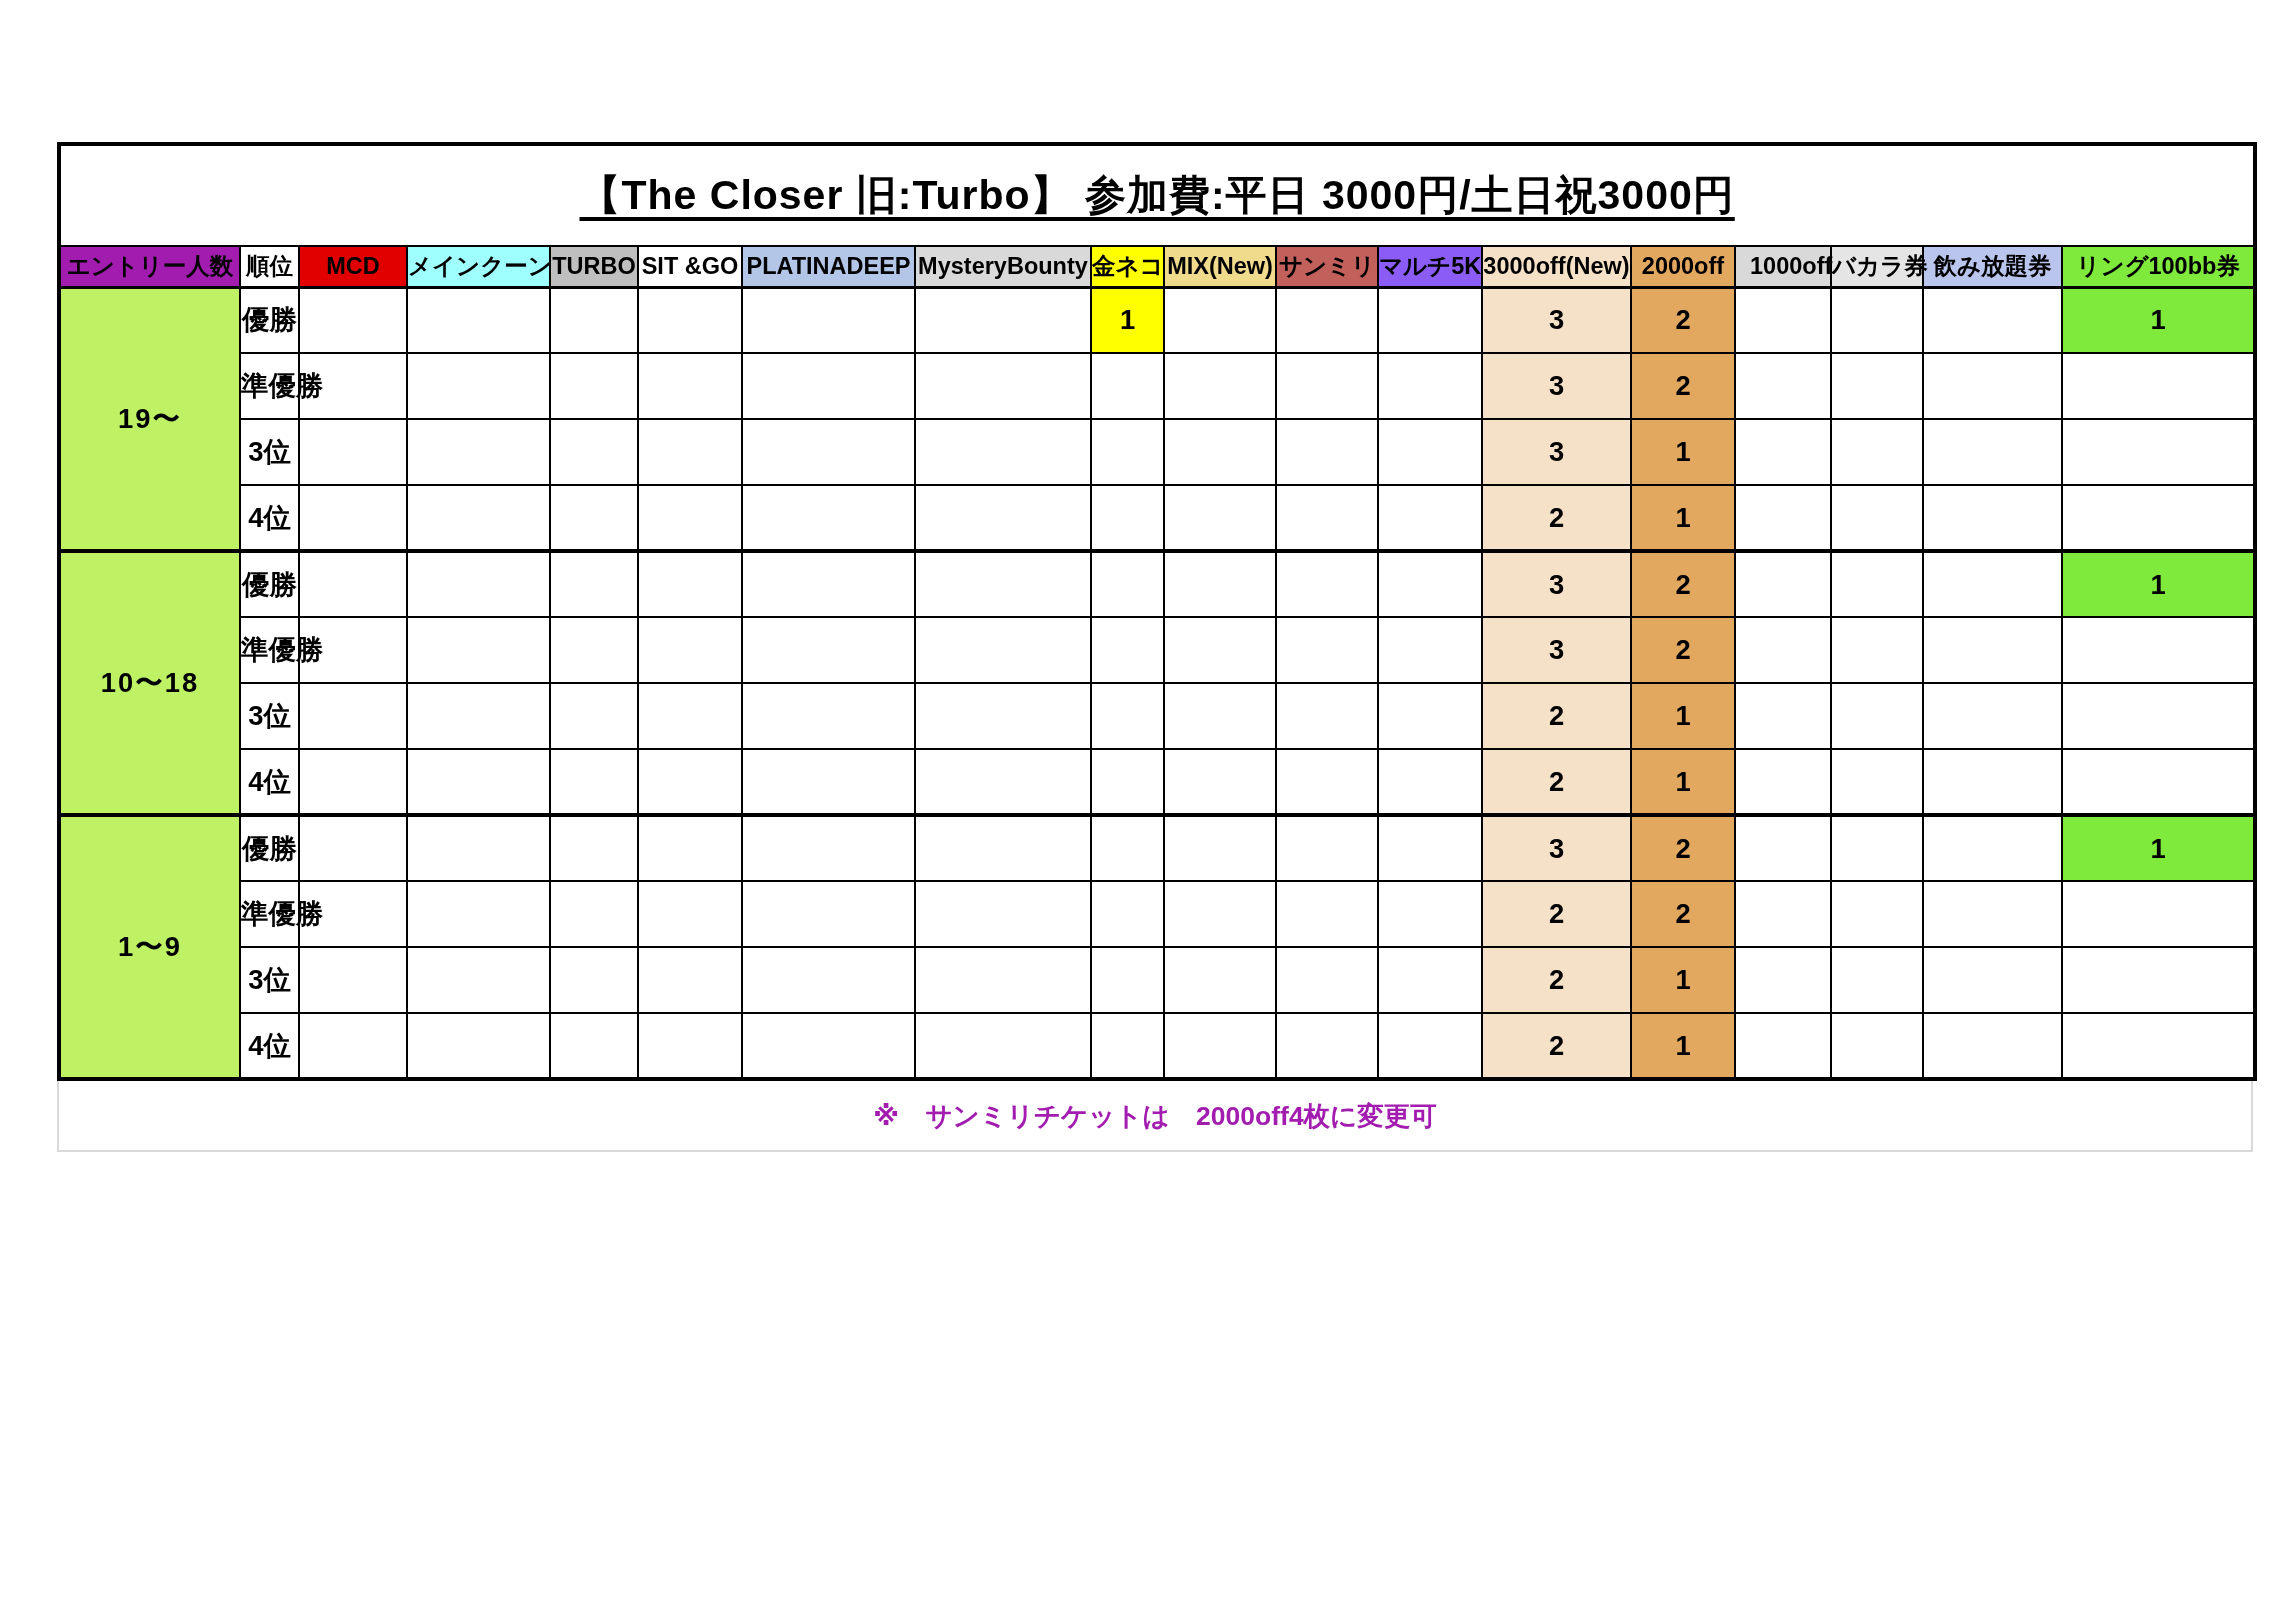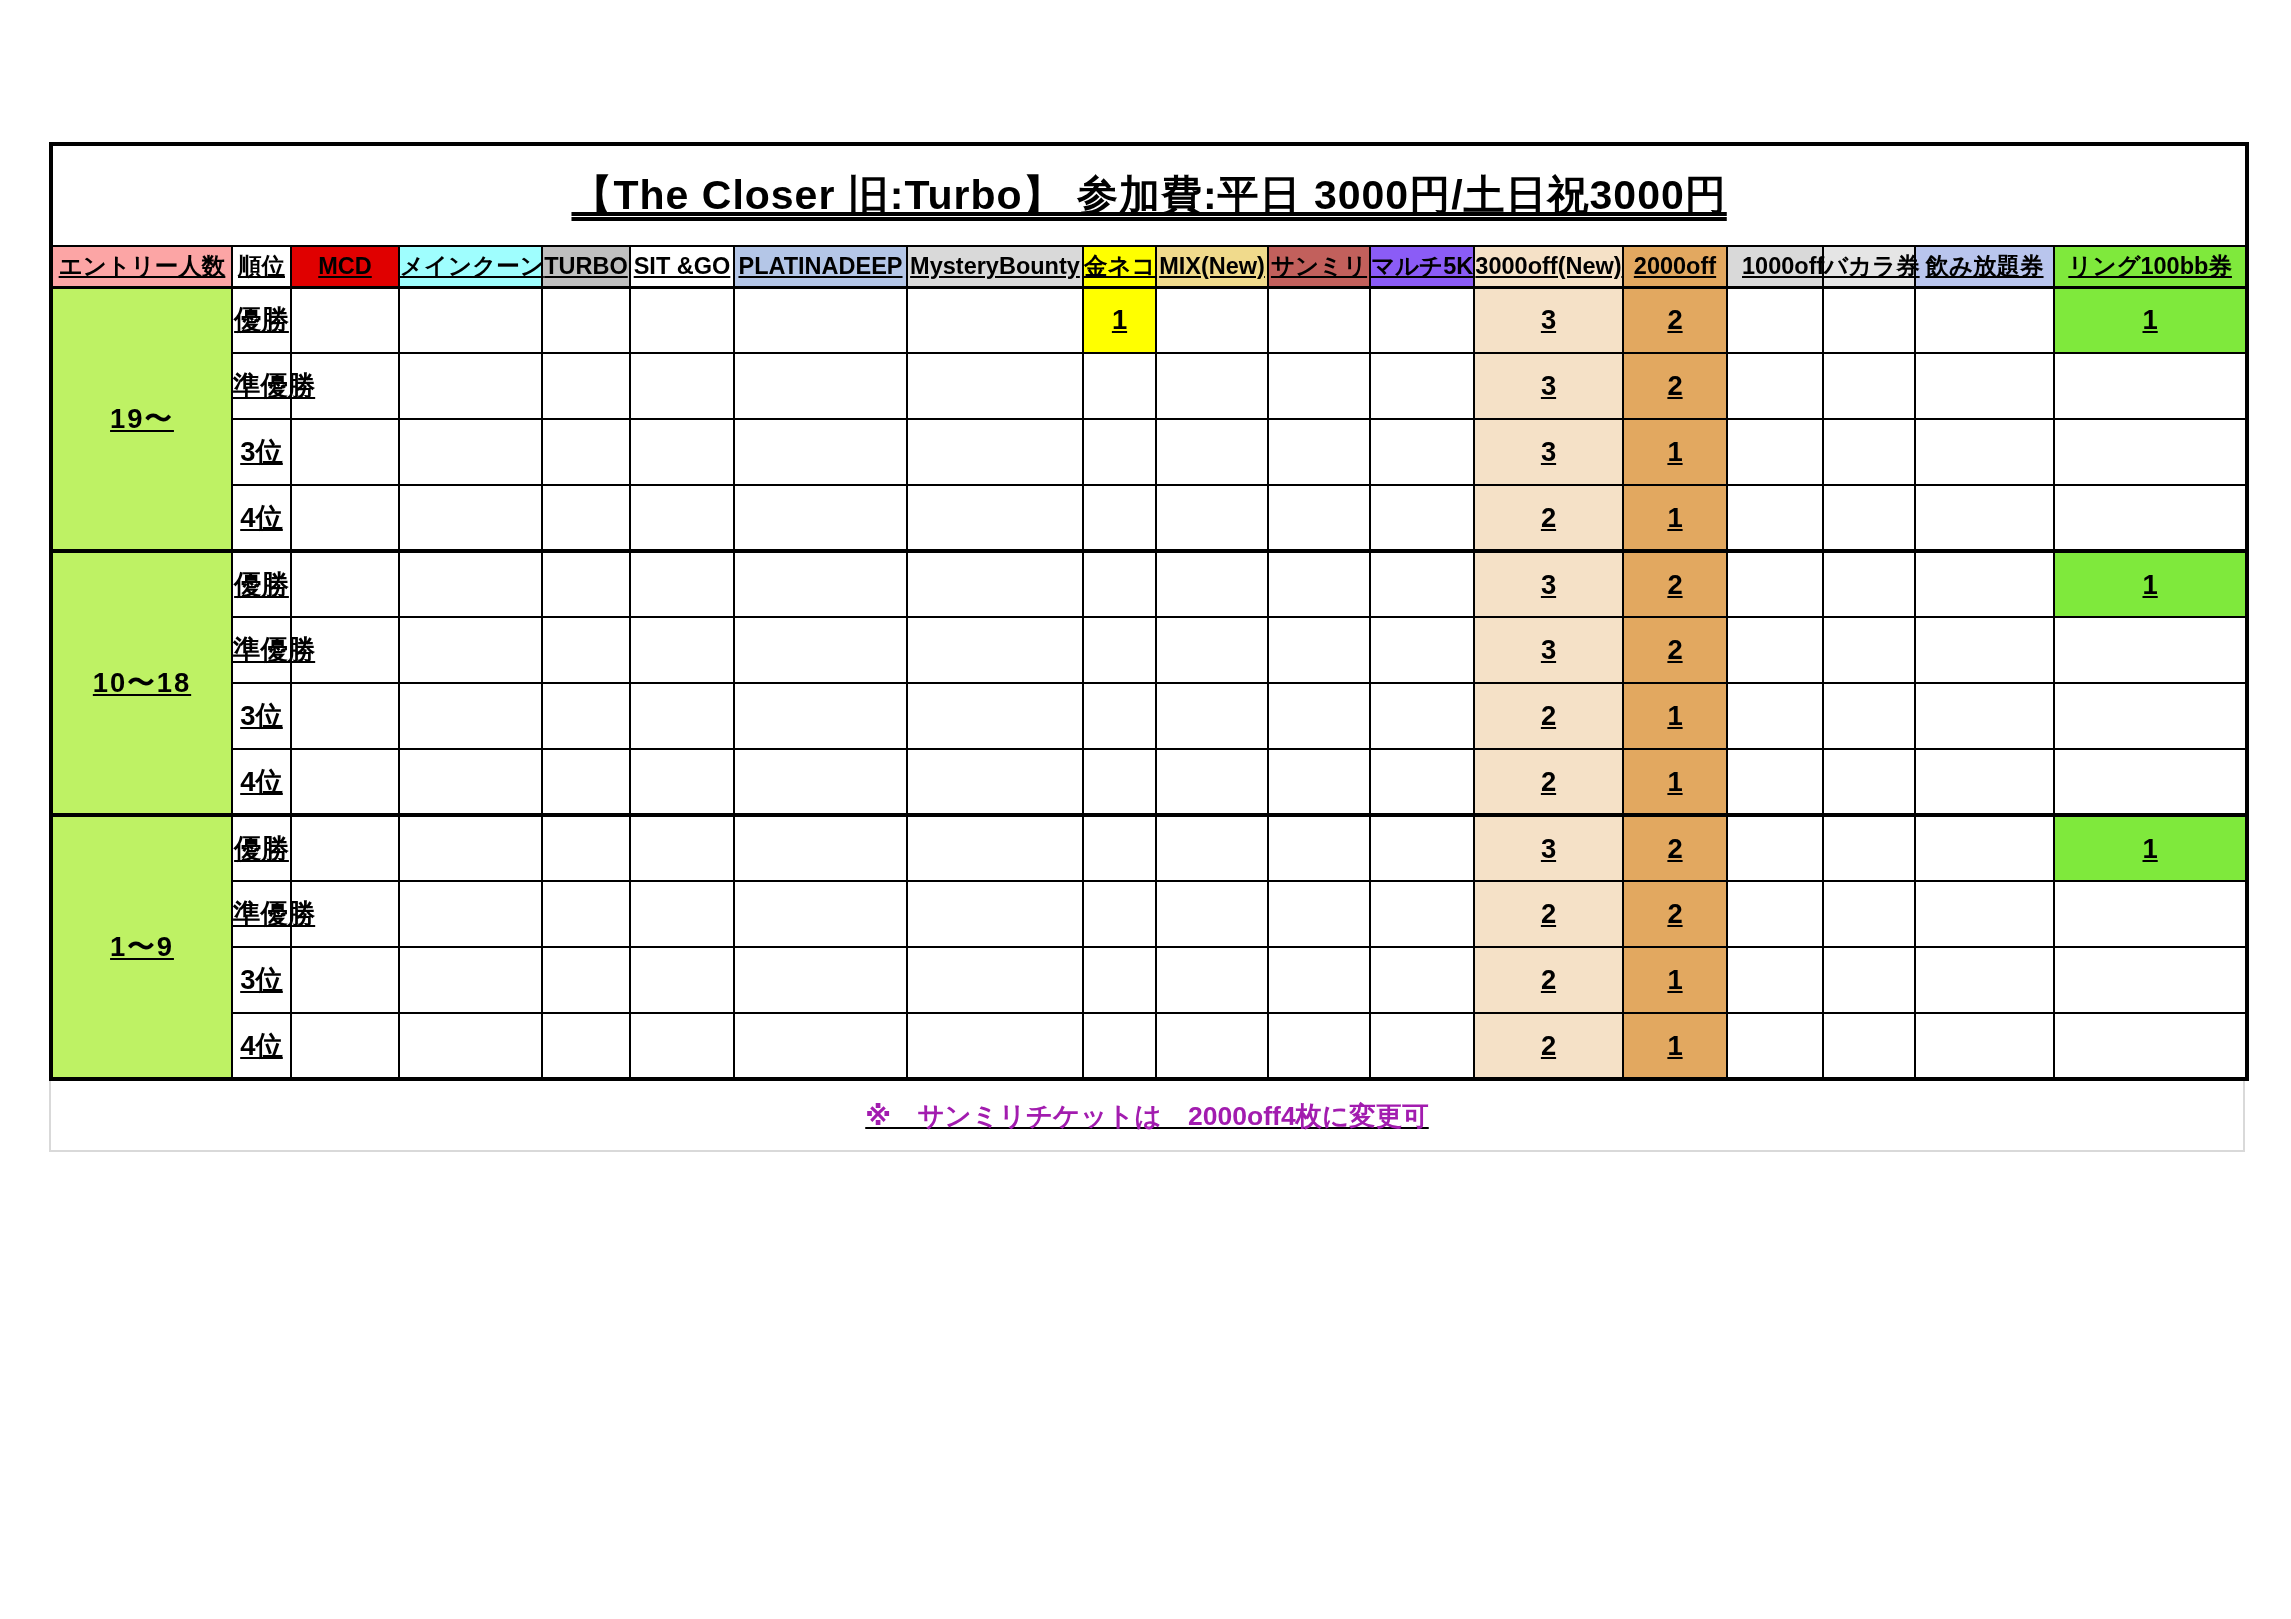--- a/index.html
+++ b/index.html
@@ -2,21 +2,21 @@
 <html><head>
 <meta charset="utf-8">
 <style>
   * { margin:0; padding:0; box-sizing:border-box; }
   html,body { background:#ffffff; }
   body {
     width:2292px; height:1619px; position:relative;
     font-family:"Liberation Sans","DejaVu Sans",sans-serif;
     font-weight:bold; color:#000;
   }
-  .sheet { position:absolute; left:49px; top:142px;text-decoration:underline; }
+  .sheet { position:absolute; left:57px; top:142px; }
 
   table.prize {
     border-collapse:collapse; table-layout:fixed;
     width:2196px; background:#fff;
     border:4.9px solid #000;
   }
   table.prize td {
     border:2px solid #000;
     text-align:center; vertical-align:middle;
     white-space:nowrap; overflow:visible;
@@ -71,21 +71,21 @@
         <col style="width: 139px;">
         <col style="width: 193px;">
       </colgroup>
     <tbody>
       <tr>
         <td class="title-cell" colspan="18">
           <span class="underline">【The Closer 旧:Turbo】 参加費:平日 3000円/土日祝3000円</span>
         </td>
       </tr>
       <tr class="header-row">
-          <td style="background: #fca5a5;">エントリー人数</td>
+          <td style="background: #a21caf;">エントリー人数</td>
           <td style="background: rgb(255, 255, 255);">順位</td>
           <td style="background: rgb(224, 0, 0); margin-left: 47px;">MCD</td>
           <td style="background: rgb(159, 254, 254);">メインクーン</td>
           <td style="background: rgb(191, 191, 191);">TURBO</td>
           <td style="background: rgb(255, 255, 255);">SIT &amp;GO</td>
           <td style="background: rgb(180, 198, 231);">PLATINADEEP</td>
           <td style="background: rgb(217, 217, 217);">MysteryBounty</td>
           <td style="background: rgb(255, 255, 0);">金ネコ</td>
           <td style="background: rgb(240, 218, 140);">MIX(New)</td>
           <td style="background: rgb(194, 96, 92);">サンミリ</td>

